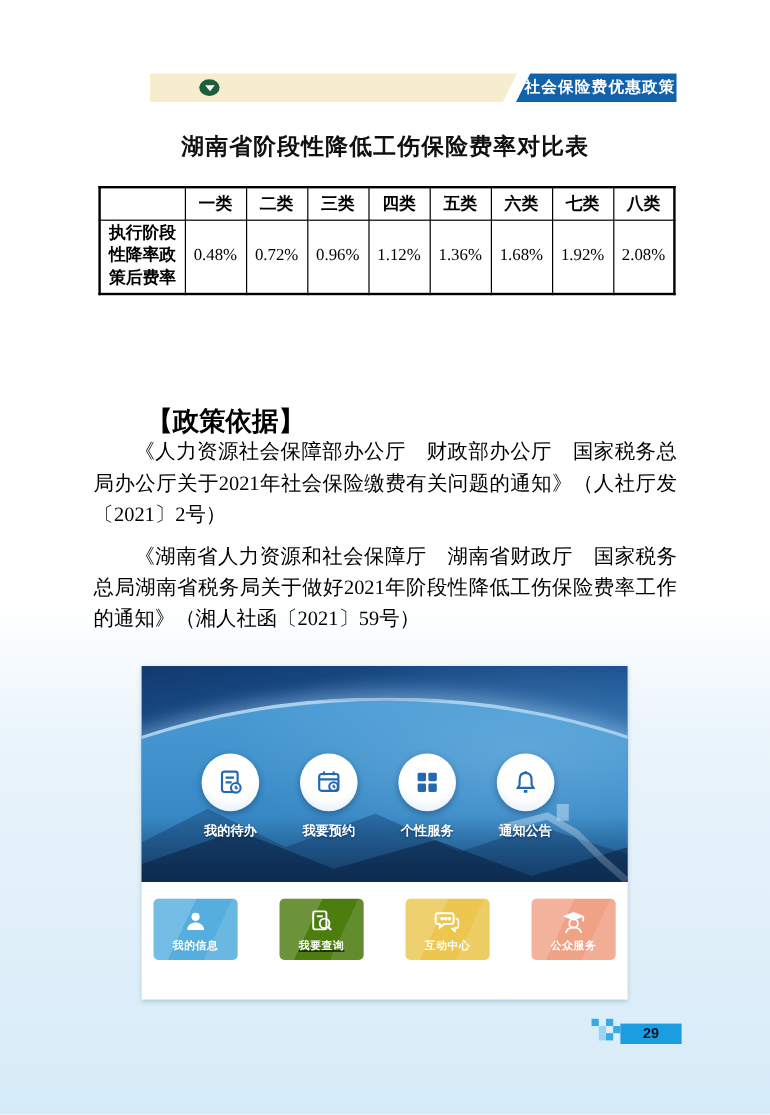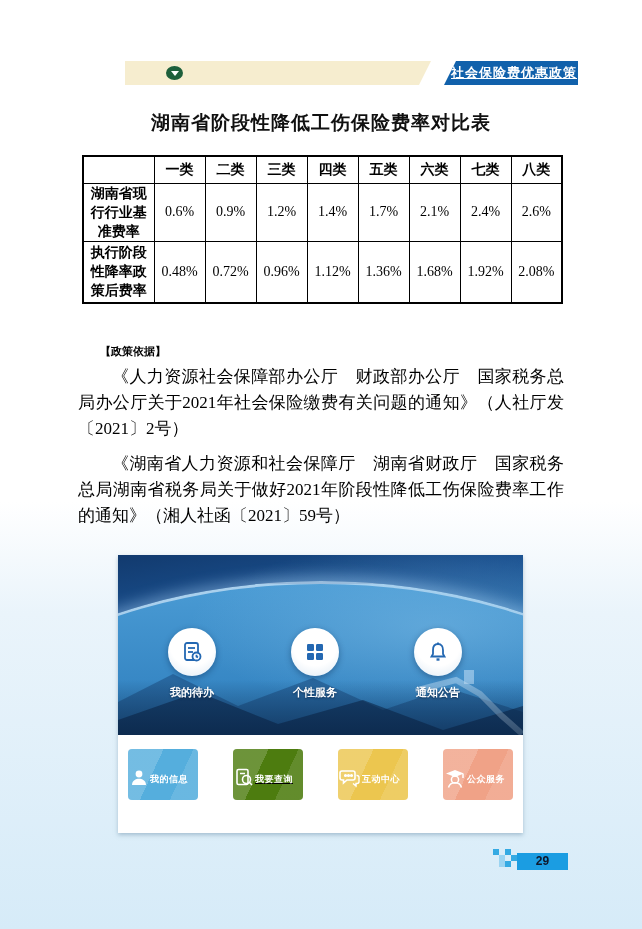--- a/index.html
+++ b/index.html
@@ -17,24 +17,24 @@
   }
   .hdr-oval {
     position:absolute; left:41px; top:5px; width:17px; height:14px; border-radius:50%;
     background:#1d5f3b; display:flex; align-items:center; justify-content:center;
   }
   .hdr-oval b {
     width:0; height:0; border-left:4px solid transparent; border-right:4px solid transparent;
     border-top:5px solid #fff; margin-top:1px;
   }
   .hdr-badge {
-    position:absolute; left:319px; top:0; width:134px; height:24px; background:#1161ab;
+    position:absolute; left:305px; top:0; width:134px; height:24px; background:#1161ab;
     clip-path:polygon(12px 0, 100% 0, 100% 100%, 0 100%);
     color:#fff; font:bold 13px/24px "Liberation Sans", sans-serif;
-    text-align:center; letter-spacing:1px; padding-left:6px; box-sizing:border-box;text-decoration:underline;
+    text-align:center; letter-spacing:1px; padding-left:6px; box-sizing:border-box;
   }
 
   
   .title {
     position:absolute; top:110px; left:0; width:100%; text-align:center;
     font:bold 19px/26px "Liberation Sans", sans-serif; letter-spacing:1px; color:#101010;
   }
 
   
   table.rate {
@@ -50,21 +50,21 @@
   table.rate th { font-weight:bold; }
   td.rowlabel { font-weight:bold; padding:0 7px; line-height:19px; }
 
   
   .policy {
     position:absolute; top:338px; left:78px; width:486px;
     font-size:17px; line-height:26px; text-align:justify;
   }
   .policy-heading {
     text-indent:2em; font-weight:bold; font-family:"Liberation Sans", sans-serif;
-    font-size:11px;
+    font-size:22px;
   }
   .policy p { margin:0; text-indent:2em; }
   .policy p + p { margin-top:9px; }
 
   
   .shot {
     position:absolute; top:555px; left:118px; width:405px; height:278px;
     background:#fff; box-shadow:0 2px 4px rgba(110,145,170,.5);
   }
   .banner {
@@ -101,21 +101,21 @@
     margin-top:9px; color:#fff; font:bold 11px "Liberation Sans", sans-serif;
     white-space:nowrap; text-shadow:0 1px 2px rgba(0,25,55,.65);
   }
 
   .tiles {
     position:absolute; top:194px; left:10px; width:385px;
     display:flex; justify-content:space-between;
   }
   .tile {
     position:relative; width:70px; height:51px; border-radius:4px; overflow:hidden;
-    display:flex; flex-direction:row; align-items:center; padding-top:7px;
+    display:flex; flex-direction:column; align-items:center; padding-top:7px;
     box-sizing:border-box; cursor:pointer;
   }
   .tile::before {
     content:""; position:absolute; inset:0;
     background:linear-gradient(115deg, rgba(255,255,255,.18) 0 38%, transparent 38%),
                linear-gradient(295deg, rgba(255,255,255,.12) 0 30%, transparent 30%);
   }
   .tile-icon { position:relative; z-index:1; height:24px; display:flex; align-items:center; }
   .tile-label {
     position:relative; z-index:1; margin-top:2px; color:#fff;
@@ -161,31 +161,20 @@
         <tr class="hd">
       <th></th>
       <th>一类</th>
       <th>二类</th>
       <th>三类</th>
       <th>四类</th>
       <th>五类</th>
       <th>六类</th>
       <th>七类</th>
       <th>八类</th>
-    </tr>
-    <tr class="r1">
-      <td class="rowlabel">湖南省现行行业基准费率</td>
-      <td>0.6%</td>
-      <td>0.9%</td>
-      <td>1.2%</td>
-      <td>1.4%</td>
-      <td>1.7%</td>
-      <td>2.1%</td>
-      <td>2.4%</td>
-      <td>2.6%</td>
     </tr>
     <tr class="r2">
       <td class="rowlabel">执行阶段性降率政策后费率</td>
       <td>0.48%</td>
       <td>0.72%</td>
       <td>0.96%</td>
       <td>1.12%</td>
       <td>1.36%</td>
       <td>1.68%</td>
       <td>1.92%</td>
@@ -217,20 +206,33 @@
           <span class="bcircle">
             <svg width="24" height="24" viewBox="0 0 24 24" fill="none" stroke="#2468b2" stroke-width="1.8">
               <rect x="5" y="3" width="13" height="17" rx="2"></rect>
               <line x1="8" y1="8" x2="15" y2="8"></line>
                 <line x1="8" y1="12" x2="13" y2="12"></line>
               <circle cx="16.5" cy="16.5" r="4" fill="#fff"></circle>
               <polyline points="16.5,14.8 16.5,16.6 18,17.4"></polyline>
             </svg>
           </span>
           <span class="blabel">我的待办</span>
+        </div>
+        <div class="bitem">
+          <span class="bcircle">
+            <svg width="24" height="24" viewBox="0 0 24 24" fill="none" stroke="#2468b2" stroke-width="1.8">
+              <rect x="4" y="5" width="16" height="14" rx="2"></rect>
+              <line x1="4" y1="9.5" x2="20" y2="9.5"></line>
+              <line x1="8" y1="3" x2="8" y2="6"></line>
+                <line x1="16" y1="3" x2="16" y2="6"></line>
+              <circle cx="16" cy="15.5" r="3.6" fill="#fff"></circle>
+              <polyline points="16,13.9 16,15.6 17.4,16.4"></polyline>
+            </svg>
+          </span>
+          <span class="blabel">我要预约</span>
         </div>
         <div class="bitem">
           <span class="bcircle">
             <svg width="22" height="22" viewBox="0 0 22 22" fill="#2468b2">
               <rect x="3" y="3" width="7" height="7" rx="1.2"></rect>
                 <rect x="12" y="3" width="7" height="7" rx="1.2"></rect>
               <rect x="3" y="12" width="7" height="7" rx="1.2"></rect>
                 <rect x="12" y="12" width="7" height="7" rx="1.2"></rect>
             </svg>
           </span>

